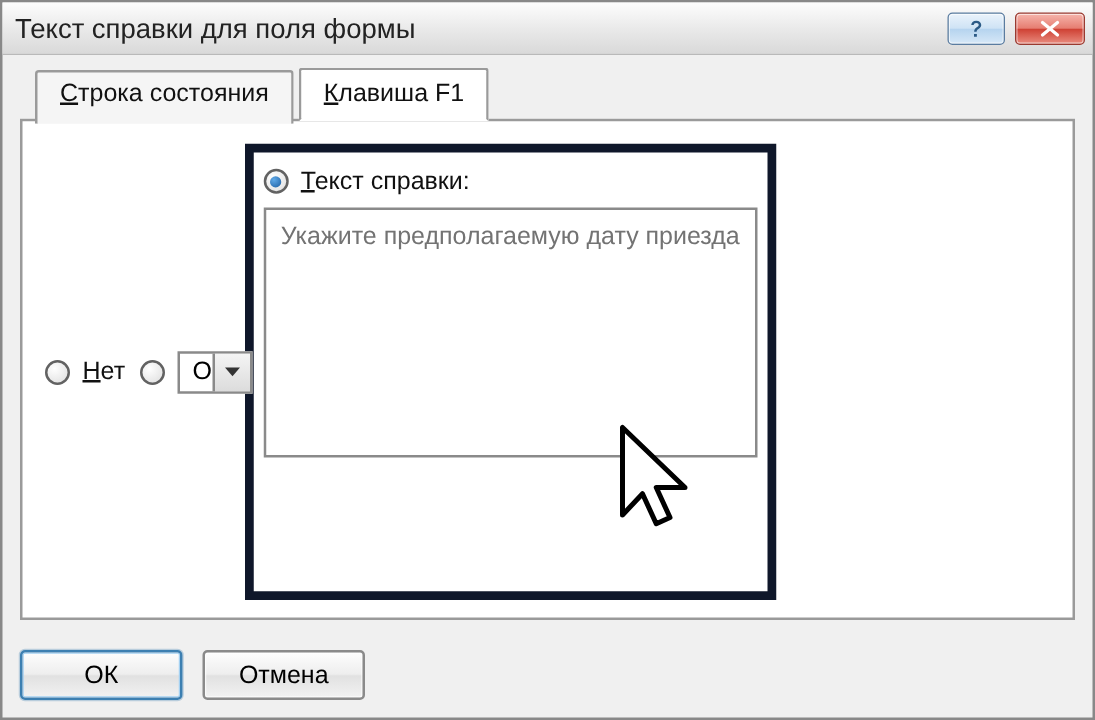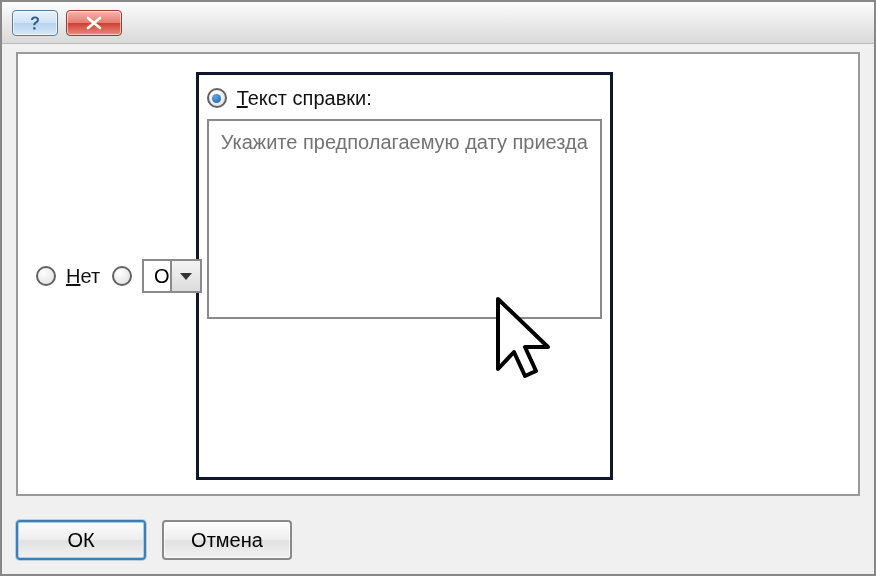--- a/index.html
+++ b/index.html
@@ -149,21 +149,21 @@
     margin-left: auto;
   }
   .combo-arrow::after {
     content: "";
     border-left: 6px solid transparent;
     border-right: 6px solid transparent;
     border-top: 7px solid #333;
   }
 
   .highlight-box {
-    border: 3px solid #0f172a;
+    border: 7px solid #0f172a;
     padding: 6px 8px 8px 8px;
     margin-left: -18px;
     margin-right: -2px;
   }
 
   .textarea {
     width: 100%;
     min-height: 200px;
     border: 2px solid #8a8a8a;
     background: #fff;
@@ -206,36 +206,45 @@
     pointer-events: none;
     z-index: 10;
   }
 </style>
 </head>
 <body>
 
 <div class="dialog">
 
   <div class="titlebar">
+    <div class="titlebar-text">Текст справки для поля формы</div>
     <div class="win-buttons">
       <div class="win-btn">
         <svg width="18" height="16" viewBox="0 0 18 16">
           <path d="M5 5c0-2 1.5-3.5 4-3.5s4 1.5 4 3.5c0 1.6-1 2.3-2.2 3.1C9.8 8.8 9.3 9.3 9.3 10.3H7.3c0-2 1-2.8 2.1-3.6C10.3 6 11 5.6 11 4.9c0-1-.8-1.6-2-1.6s-2 .7-2 1.7H5z M7.2 12.2h2.3V14.4H7.2z" fill="#2b5a86"></path>
         </svg>
       </div>
       <div class="win-btn close">
         <svg width="18" height="14" viewBox="0 0 18 14">
           <path d="M3 2 L15 12 M15 2 L3 12" stroke="#fff" stroke-width="2.6" stroke-linecap="round"></path>
         </svg>
       </div>
     </div>
   </div>
 
   <div class="content">
 
+    <div class="tabs">
+      <div class="tab">
+        <span class="ul">С</span><span>трока состояния</span>
+      </div>
+      <div class="tab active">
+        <span class="ul">К</span><span>лавиша F1</span>
+      </div>
+    </div>
 
     <div class="panel">
 
       <div class="radio-row">
         <div class="radio"></div>
         <div class="radio-label">
           <span class="ul">Н</span><span>ет</span>
         </div>
       </div>
 

